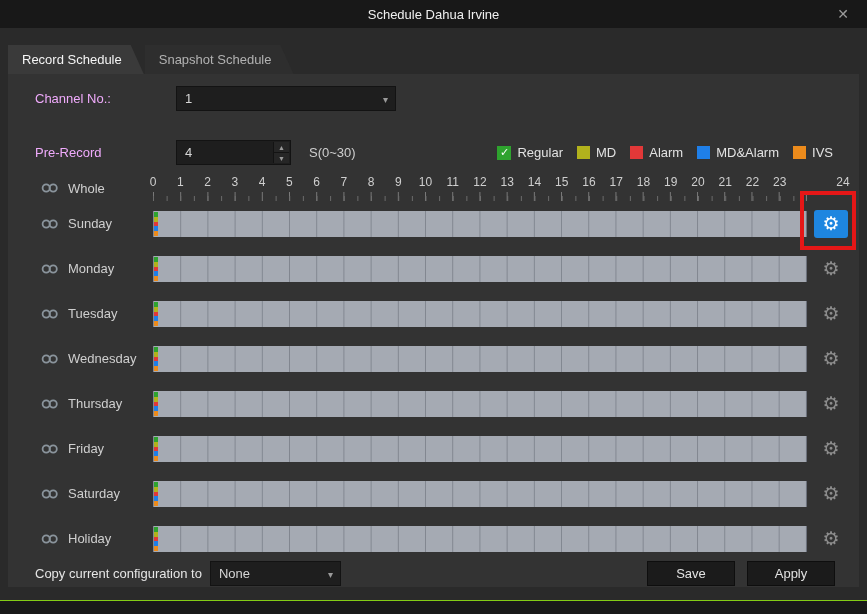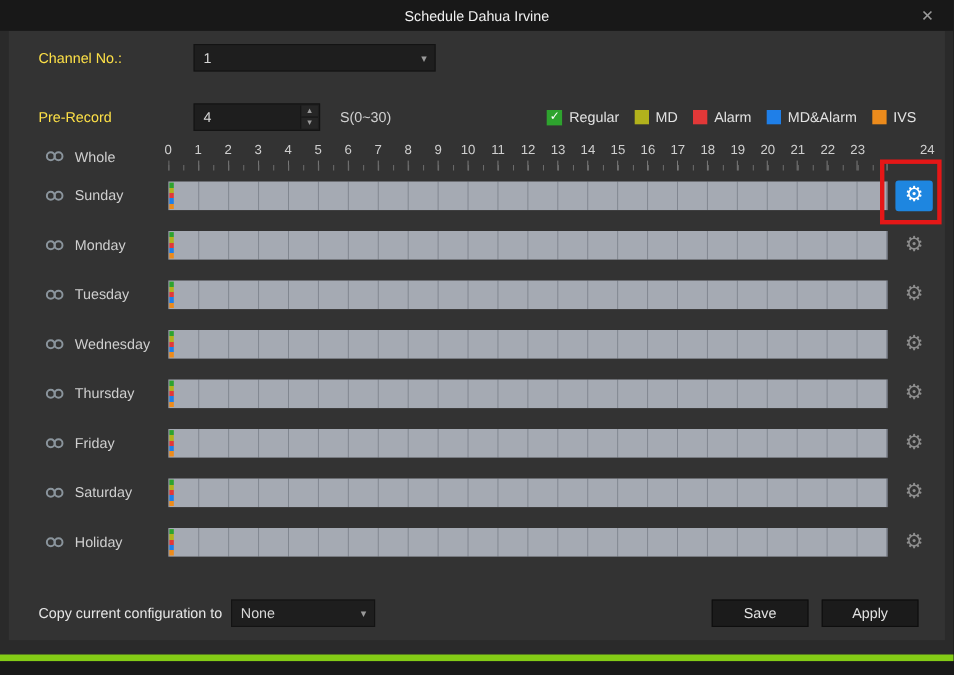--- a/index.html
+++ b/index.html
@@ -1,28 +1,28 @@
 <!DOCTYPE html>
 <html><head>
 <meta charset="utf-8">
 <style>
   html,body{margin:0;padding:0;}
   body{background:#0f0f0f;font-family:"Liberation Sans",sans-serif;-webkit-font-smoothing:antialiased;}
   .stage{position:relative;width:867px;height:614px;background:#191919;overflow:hidden;}
-  .dialog{position:absolute;left:0;top:0;width:867px;height:601px;background:#2a2a2a;border-bottom:6px solid #84cc16;box-sizing:border-box;display:flex;flex-direction:column;}
+  .dialog{position:absolute;left:0;top:0;width:867px;height:601px;background:#2a2a2a;border-bottom:1px solid #84cc16;box-sizing:border-box;display:flex;flex-direction:column;}
   .titlebar{height:28px;background:#181818;display:flex;align-items:center;justify-content:center;position:relative;flex:0 0 auto;}
   .title{color:#f0f0f0;font-size:13px;}
   .close{position:absolute;right:12px;top:0;height:100%;display:flex;align-items:center;color:#9b9b9b;font-size:14px;background:none;border:none;cursor:pointer;font-family:inherit;}
   .tabbar{display:flex;margin:17px 8px 0;flex:0 0 auto;}
   .tab{height:29px;padding:0 22px 0 14px;display:flex;align-items:center;font-size:13px;color:#b2b2b2;background:#2e2e2e;clip-path:polygon(0 0,calc(100% - 13px) 0,100% 100%,0 100%);margin-right:1px;cursor:pointer;}
   .tab.active{background:#3a3a3a;color:#f5f5f5;}
   .panel{flex:1;margin:0 8px 13px;background:#333333;display:flex;flex-direction:column;padding:12px 0;box-sizing:border-box;min-height:0;}
   .form-row{display:flex;align-items:center;padding-left:27px;padding-right:26px;height:25px;flex:0 0 auto;}
   .form-row + .form-row{margin-top:29px;}
-  .flabel{width:141px;color:#fde047;font-size:13px;flex:0 0 auto;}
+  .flabel{width:141px;color:#f0abfc;font-size:13px;flex:0 0 auto;}
   .select{background:#1e1e1e;border:1px solid #131313;height:25px;box-sizing:border-box;display:flex;align-items:center;padding:0 20px 0 8px;color:#d6d6d6;font-size:13px;position:relative;cursor:pointer;}
   .select .arrow{position:absolute;right:7px;top:50%;transform:translateY(-50%);color:#9a9a9a;font-size:10px;}
   .channel-select{width:220px;}
   .spin-input{width:115px;background:#1e1e1e;border:1px solid #131313;height:25px;box-sizing:border-box;display:flex;align-items:center;padding:0 20px 0 8px;color:#d6d6d6;font-size:13px;position:relative;}
   .spinner{position:absolute;right:1px;top:1px;bottom:1px;width:15px;border-left:1px solid #131313;display:flex;flex-direction:column;}
   .spin-btn{flex:1;display:flex;align-items:center;justify-content:center;font-size:7px;color:#9a9a9a;background:#262626;border:none;padding:0;cursor:pointer;}
   .spin-btn:first-child{border-bottom:1px solid #131313;}
   .unit{margin-left:18px;color:#cfcfcf;font-size:13px;}
   .legend{margin-left:auto;display:flex;align-items:center;gap:14px;}
   .legend-item{display:flex;align-items:center;gap:6px;color:#e2e2e2;font-size:13px;}
@@ -57,20 +57,28 @@
 <body>
 
 <div class="stage">
   <div class="dialog">
 
     <div class="titlebar">
       <span class="title">Schedule Dahua Irvine</span>
       <button class="close">✕</button>
     </div>
 
+    <div class="tabbar">
+        <div class="tab active">
+    <span>Record Schedule</span>
+  </div>
+        <div class="tab">
+    <span>Snapshot Schedule</span>
+  </div>
+      </div>
 
     <div class="panel">
 
       <div class="form-row">
         <span class="flabel">Channel No.:</span>
         <div class="select channel-select">
           <span>1</span>
           <span class="arrow">▾</span>
         </div>
       </div>

